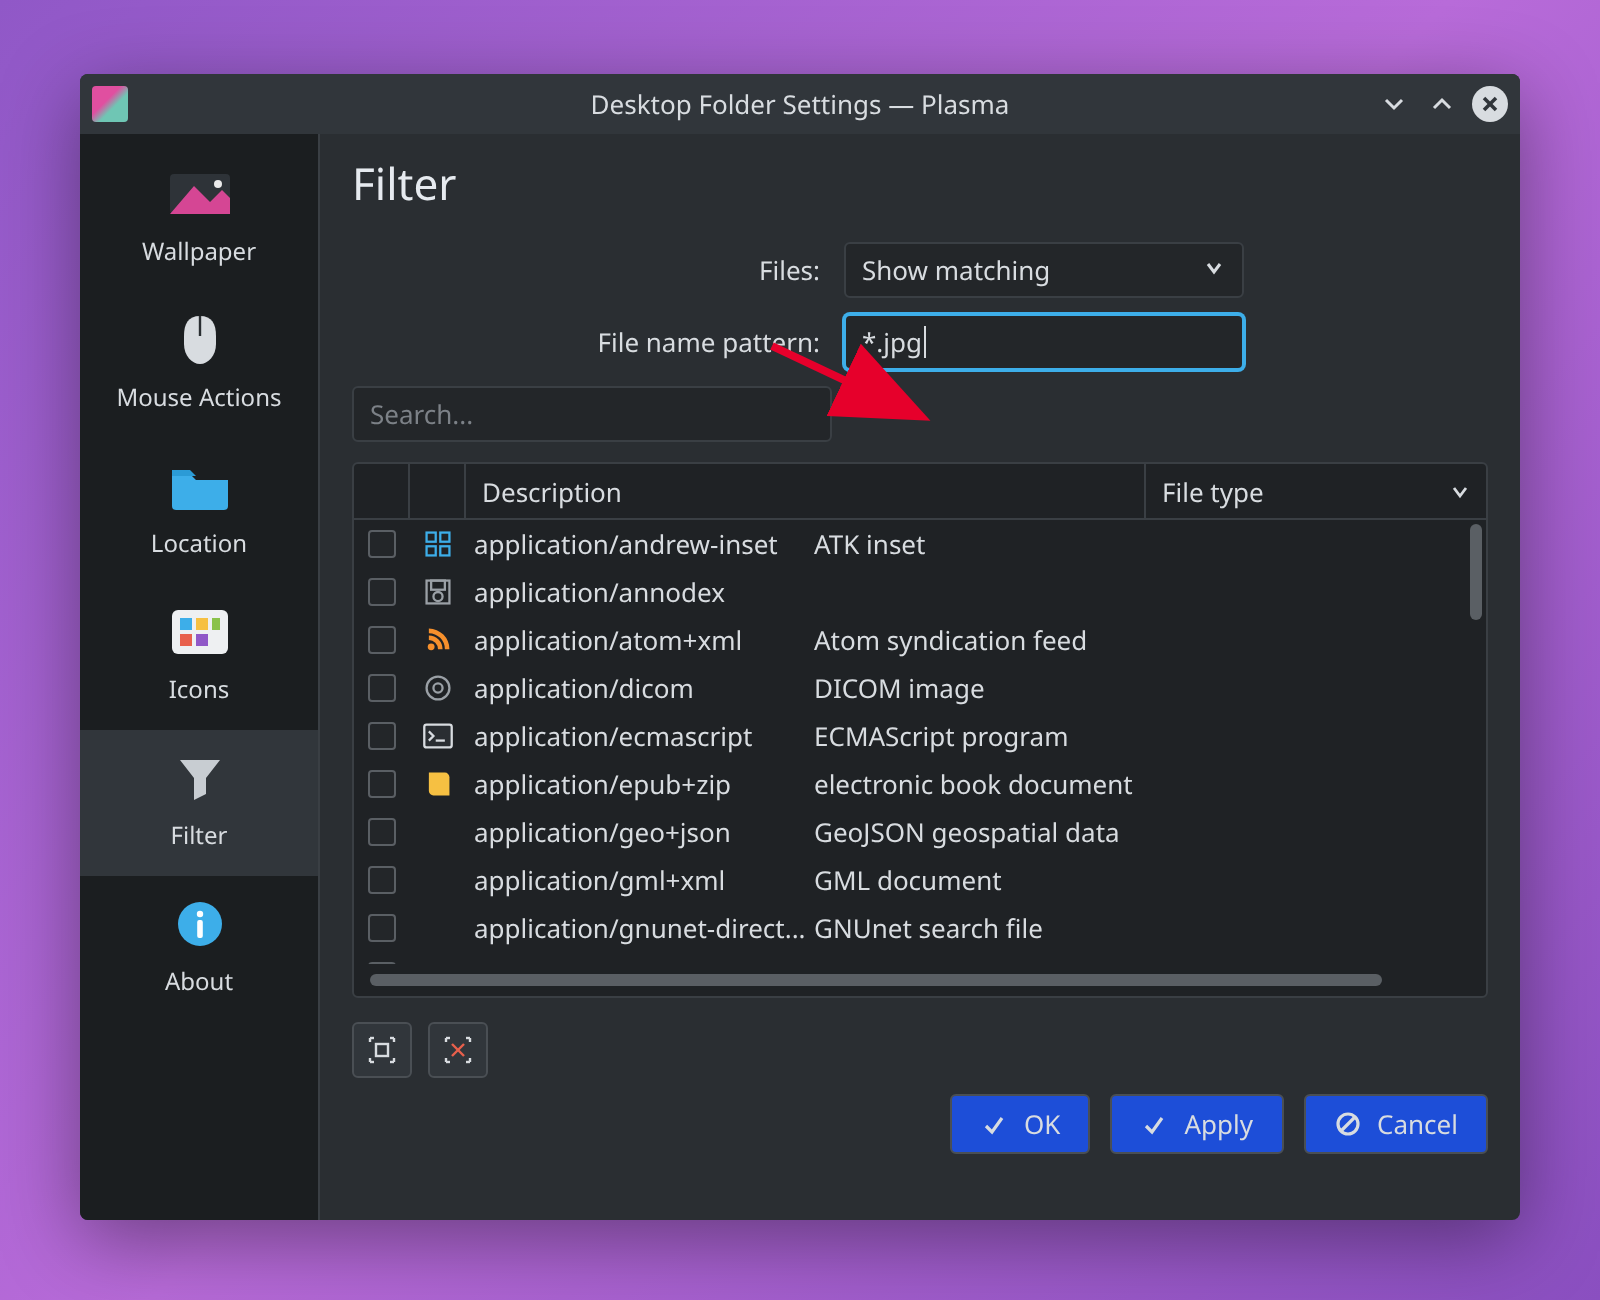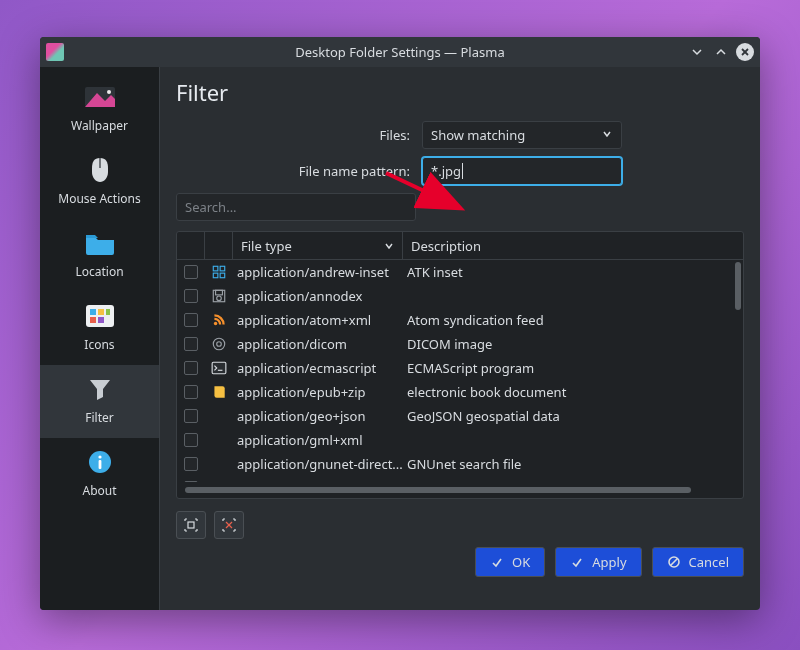--- a/index.html
+++ b/index.html
@@ -194,29 +194,29 @@
 
         <div class="input search">
           <span>Search...</span>
         </div>
       </div>
 
       <div class="table-wrap">
         <div class="thead">
           <div class="th check"></div>
           <div class="th icon"></div>
+          <div class="th desc">
+            <span>Description</span>
+          </div>
           <div class="th ft">
             <span>File type</span>
             <span><svg width="10" height="10" viewBox="0 0 10 10" stroke="#d8dce0" fill="none" stroke-width="1.4">
                   <polyline points="2,3 5,7 8,3"></polyline>
                 </svg></span>
           </div>
-          <div class="th desc">
-            <span>Description</span>
-          </div>
         </div>
         <div class="tbody" id="tbody">
           <div class="vscroll"></div>
         <div class="row">
               <div class="cell check">
                 <div class="chk"></div>
               </div>
               <div class="cell icon miniicon">
                 <svg width="14" height="14" viewBox="0 0 14 14" stroke="#3daee9" fill="none">
                   <rect x="2" y="2" width="4" height="4"></rect>
@@ -301,20 +301,21 @@
               <div class="cell icon miniicon"></div>
               <div class="cell ft">application/geo+json</div>
               <div class="cell desc">GeoJSON geospatial data</div>
             </div>
             <div class="row">
               <div class="cell check">
                 <div class="chk"></div>
               </div>
               <div class="cell icon miniicon"></div>
               <div class="cell ft">application/gml+xml</div>
+              <div class="cell desc">GML document</div>
             </div>
             <div class="row">
               <div class="cell check">
                 <div class="chk"></div>
               </div>
               <div class="cell icon miniicon"></div>
               <div class="cell ft">application/gnunet-direct...</div>
               <div class="cell desc">GNUnet search file</div>
             </div>
             <div class="row">

